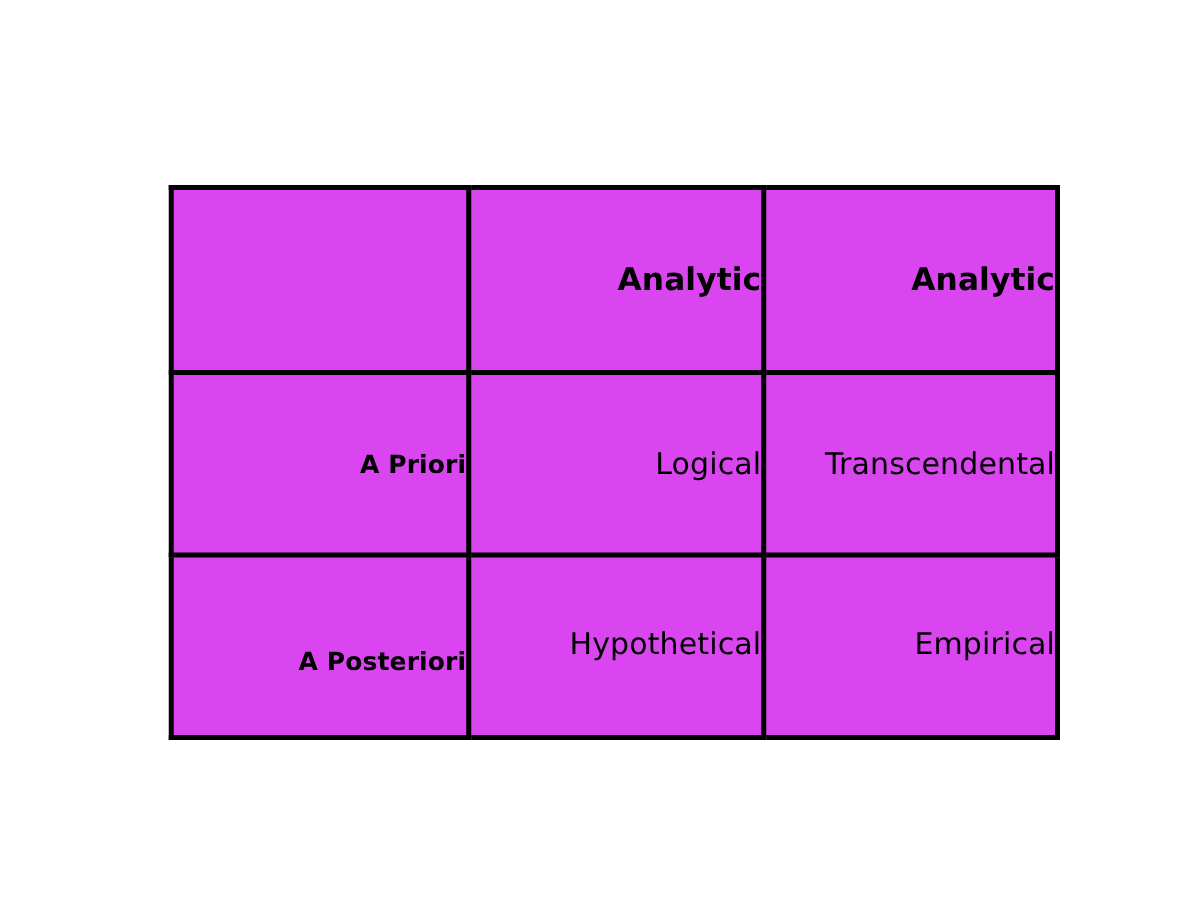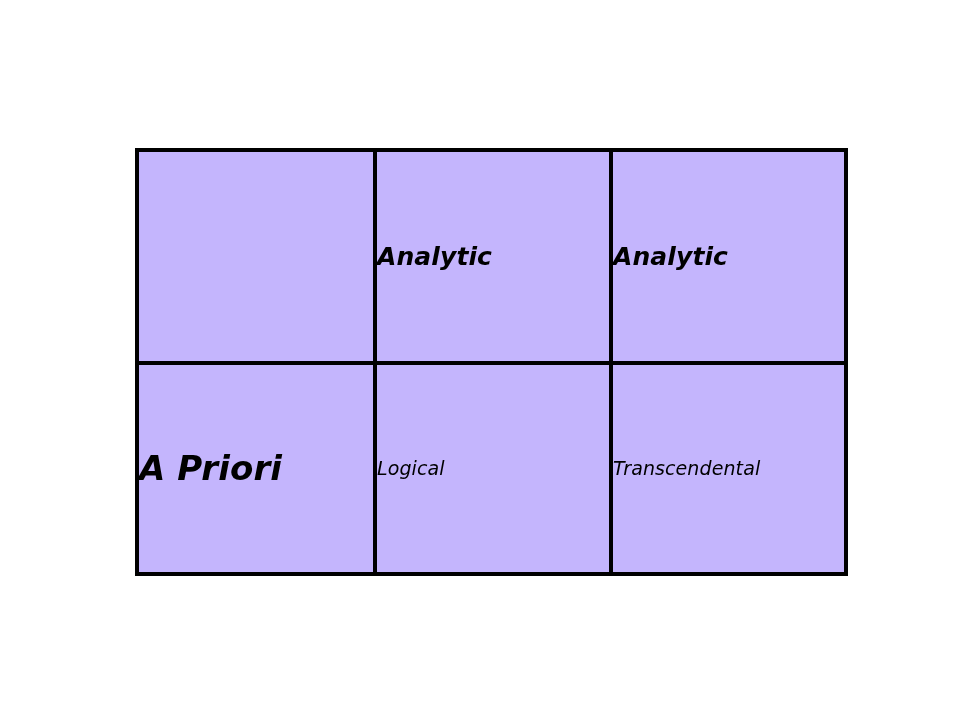--- a/index.html
+++ b/index.html
@@ -33,24 +33,23 @@
     width: 697px;
     height: 428px;
     border-collapse: collapse;
     table-layout: fixed;
     background: #ffffff;
   }
 
   #matrix td {
     border: 4px solid #000000;
     padding: 0;
-    text-align: left;
+    text-align: right;
     vertical-align: middle;
-    background: #c4b5fd;
-    font-style: italic;
+    background: #d946ef;
   }
 
   
   .col-corner { width: 234px; }
   .col-analytic { width: 232px; }
   .col-synthetic { width: 231px; }
 
   
   tr.row-header td { height: 144px; }
   tr.row-apriori td { height: 142px; }
@@ -58,28 +57,28 @@
 
   
   .hdr {
     font-weight: bold;
     font-size: 25px;
     letter-spacing: 0.1px;
     line-height: 1.1;
   }
   .rowhdr {
     font-weight: bold;
-    font-size: 34px;
+    font-size: 20px;
     letter-spacing: 0.1px;
     line-height: 1.1;
     margin-top: 28px;
   }
   .cellval {
     font-weight: normal;
-    font-size: 19px;
+    font-size: 24px;
     letter-spacing: 0.1px;
     line-height: 1.1;
   }
 
   
   tr.row-aposteriori td {
     vertical-align: middle;
   }
   tr.row-aposteriori td > span {
     display: inline-block;
@@ -117,17 +116,28 @@
           <span class="rowhdr">A Priori</span>
         </td>
         <td class="col-analytic">
           <span class="cellval">Logical</span>
         </td>
         <td class="col-synthetic">
           <span class="cellval">Transcendental</span>
         </td>
       </tr>
 
+      <tr class="row-aposteriori">
+        <td class="col-corner">
+          <span class="rowhdr">A Posteriori</span>
+        </td>
+        <td class="col-analytic">
+          <span class="cellval">Hypothetical</span>
+        </td>
+        <td class="col-synthetic cell-empirical">
+          <span class="cellval">Empirical</span>
+        </td>
+      </tr>
 
     </tbody>
   </table>
 
 </div>
 
 </body></html>

